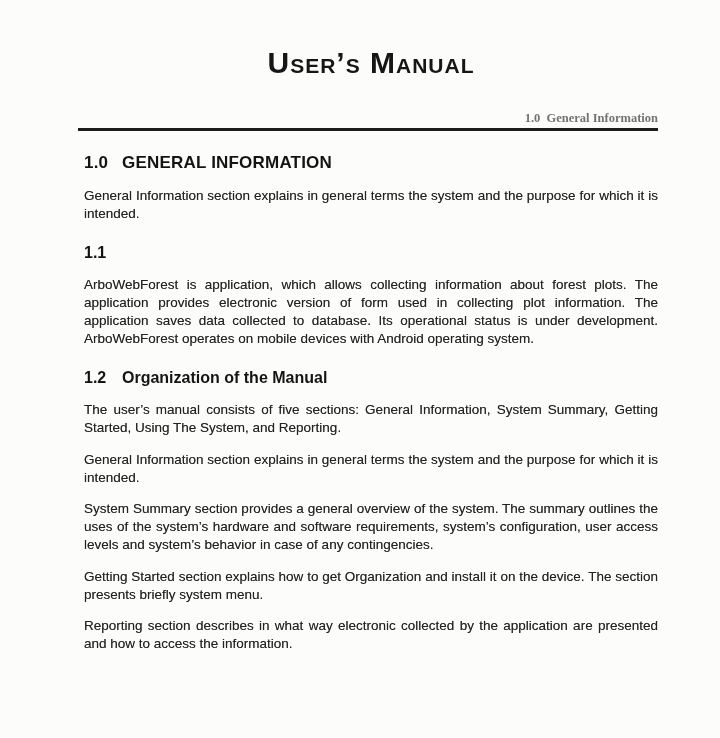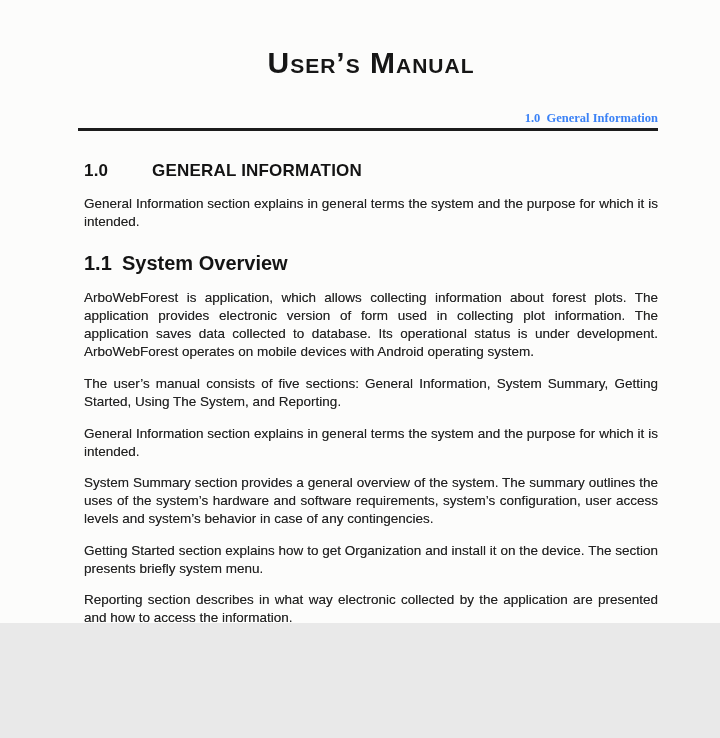--- a/index.html
+++ b/index.html
@@ -3,21 +3,21 @@
 <meta charset="utf-8">
 <style>
   html, body {
     margin: 0;
     padding: 0;
     background: #e9e9e9;
   }
   .page {
     position: relative;
     width: 720px;
-    height: 623px;
+    height: 738px;
     margin: 0 auto;
     background: #fcfcfb;
     overflow: hidden;
     box-sizing: border-box;
     padding: 0 62px 0 84px;
     color: #1f1f1f;
   }
   .doc-title {
     margin-top: 46px;
     text-align: center;
@@ -33,42 +33,41 @@
     margin-left: -6px;
     border-bottom: 3px solid #1c1c1c;
     padding-bottom: 2px;
     text-align: right;
   }
   .running-header .hdr-label {
     font-family: "Liberation Serif", serif;
     font-weight: bold;
     font-size: 12.5px;
     white-space: pre;
-    color: #3b82f6;
+    color: #737373;
   }
   .sec-heading {
     font-family: "Liberation Sans", sans-serif;
     font-weight: bold;
     color: #141414;
     display: flex;
   }
   .sec-heading .sec-num {
     display: inline-block;
     width: 38px;
     flex: 0 0 38px;
   }
   .h1 {
-    margin-top: 30px;
+    margin-top: 22px;
     font-size: 17px;
     letter-spacing: 0.2px;
-    gap: 30px;
   }
   .h2 {
     margin-top: 21px;
-    font-size: 20px;
+    font-size: 16px;
   }
   .para {
     font-family: Liberation Sans, sans-serif;
     font-size: 13.5px;
     line-height: 18px;
     text-align: justify;
     margin-top: 14px;
     color: #232323;
     text-shadow: 0 0 0.5px rgba(40,40,40,0.55);
   }
@@ -86,23 +85,26 @@
   </div>
 
   <div class="sec-heading h1">
     <span class="sec-num">1.0</span>
     <span class="sec-title">GENERAL INFORMATION</span>
   </div>
   <p class="para">General Information section explains in general terms the system and the purpose for which it is intended.</p>
 
   <div class="sec-heading h2">
     <span class="sec-num">1.1</span>
-    <span class="sec-title">System Overview</span>
   </div>
   <p class="para">ArboWebForest is application, which allows collecting information about forest plots. The application provides electronic version of form used in collecting plot information. The application saves data collected to database. Its operational status is under development. ArboWebForest operates on mobile devices with Android operating system.</p>
 
+  <div class="sec-heading h2">
+    <span class="sec-num">1.2</span>
+    <span class="sec-title">Organization of the Manual</span>
+  </div>
   <p class="para">The user’s manual consists of five sections: General Information, System Summary, Getting Started, Using The System, and Reporting.</p>
   <p class="para tight">General Information section explains in general terms the system and the purpose for which it is intended.</p>
   <p class="para tight">System Summary section provides a general overview of the system. The summary outlines the uses of the system’s hardware and software requirements, system’s configuration, user access levels and system’s behavior in case of any contingencies.</p>
   <p class="para tight">Getting Started section explains how to get Organization and install it on the device. The section presents briefly system menu.</p>
   <p class="para tight">Reporting section describes in what way electronic collected by the application are presented and how to access the information.</p>
 
 </div>
 
 </body></html>

